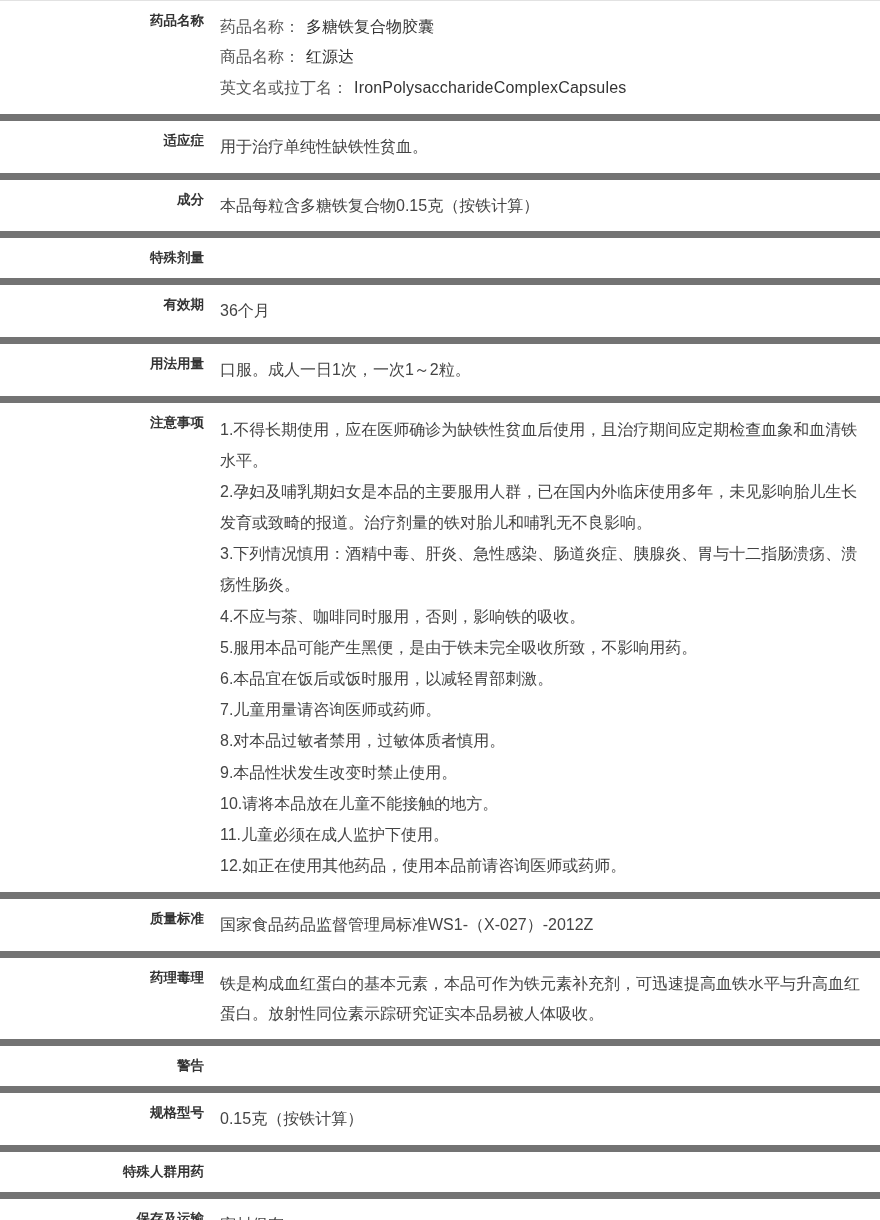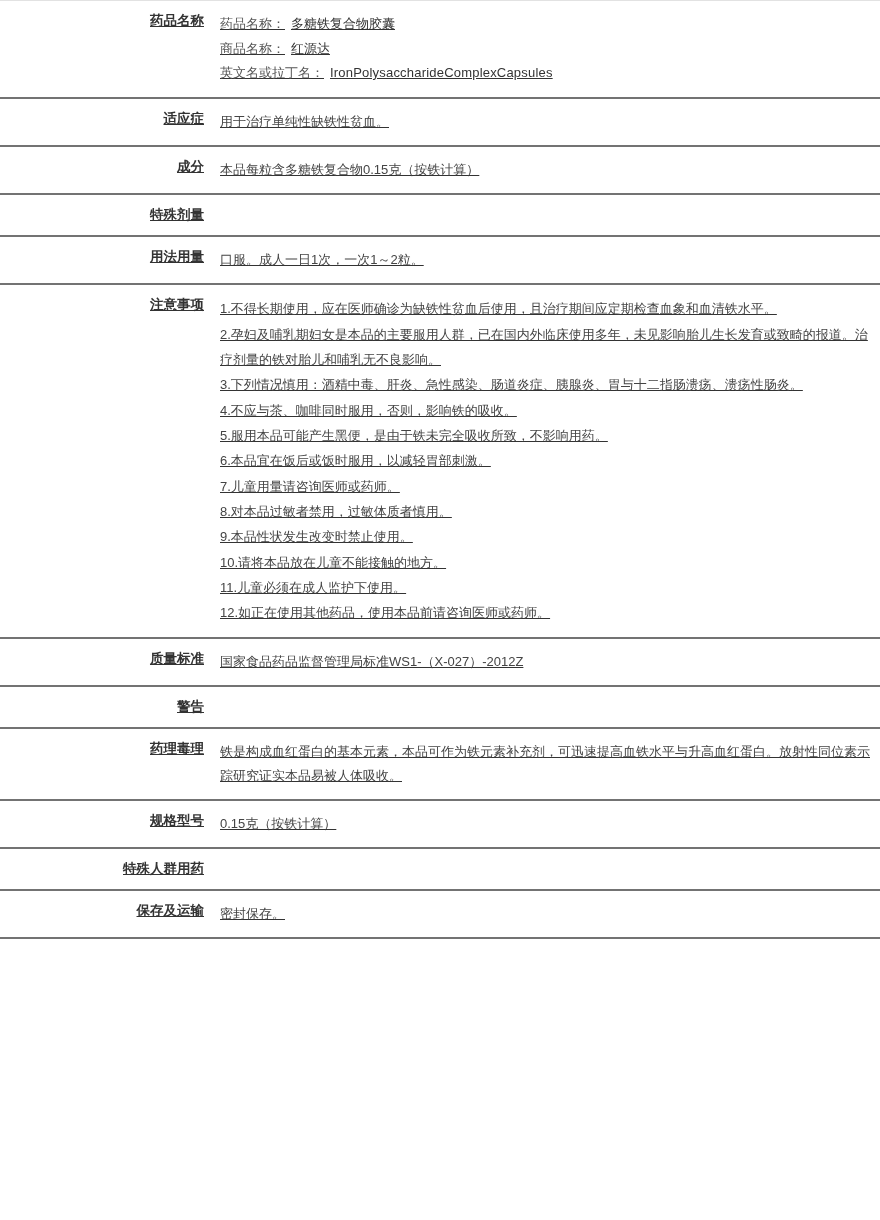--- a/index.html
+++ b/index.html
@@ -18,42 +18,41 @@
     box-sizing: border-box;
     padding: 0;
   }
   table.drug-table {
     width: 880px;
     border-collapse: collapse;
     table-layout: fixed;
   }
   table.drug-table tr {
     border-top: 1px solid #e2e2e2;
-    border-bottom: 2px solid #737373;
-    text-decoration: underline;
+    border-bottom: 7px solid #737373;
   }
   table.drug-table td {
     vertical-align: top;
     padding: 11px 8px 11px 8px;
     border: none;
   }
   td.label-cell {
     width: 196px;
     text-align: right;
     font-weight: bold;
     color: #333333;
     font-size: 13.5px;
     padding-right: 16px;
     border-right: 1px solid #e2e2e2;
     white-space: nowrap;
   }
   td.value-cell {
     padding-left: 24px;
     color: #444444;
-    font-size: 13px;
+    font-size: 16px;
     line-height: 1.75;
   }
   .sub-line {
     display: block;
     line-height: 1.9;
     color: #555555;
   }
   .sub-line .sub-key {
     color: #555555;
   }
@@ -115,20 +114,26 @@
 
 
 
       <tr>
         <td class="label-cell">特殊剂量</td>
         <td class="value-cell">
           <span class="value-text empty-cell"></span>
         </td>
       </tr>
 
+      <tr>
+        <td class="label-cell">有效期</td>
+        <td class="value-cell">
+          <span class="value-text">36个月</span>
+        </td>
+      </tr>
 
       <tr>
         <td class="label-cell">用法用量</td>
         <td class="value-cell">
           <span class="value-text">口服。成人一日1次，一次1～2粒。</span>
         </td>
       </tr>
 
       <tr>
         <td class="label-cell">注意事项</td>
@@ -151,30 +156,30 @@
 
       <tr>
         <td class="label-cell">质量标准</td>
         <td class="value-cell">
           <span class="value-text">国家食品药品监督管理局标准WS1-（X-027）-2012Z</span>
         </td>
       </tr>
 
 
       <tr>
+        <td class="label-cell">药理毒理</td>
+        <td class="value-cell">
+          <span class="value-text">铁是构成血红蛋白的基本元素，本品可作为铁元素补充剂，可迅速提高血铁水平与升高血红蛋白。放射性同位素示踪研究证实本品易被人体吸收。</span>
+        </td>
+      </tr>
+
+      <tr>
         <td class="label-cell">警告</td>
         <td class="value-cell">
           <span class="value-text empty-cell"></span>
-        </td>
-      </tr>
-
-      <tr>
-        <td class="label-cell">药理毒理</td>
-        <td class="value-cell">
-          <span class="value-text">铁是构成血红蛋白的基本元素，本品可作为铁元素补充剂，可迅速提高血铁水平与升高血红蛋白。放射性同位素示踪研究证实本品易被人体吸收。</span>
         </td>
       </tr>
 
       <tr>
         <td class="label-cell">规格型号</td>
         <td class="value-cell">
           <span class="value-text">0.15克（按铁计算）</span>
         </td>
       </tr>
 

